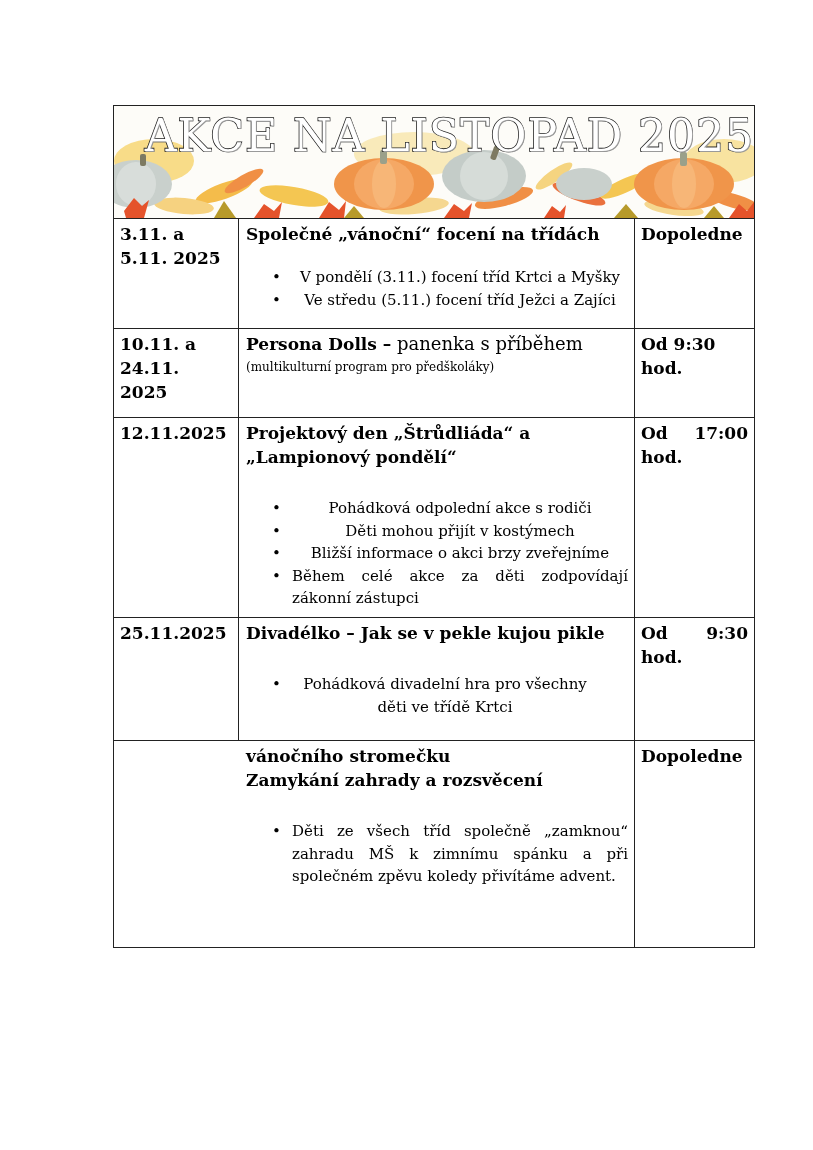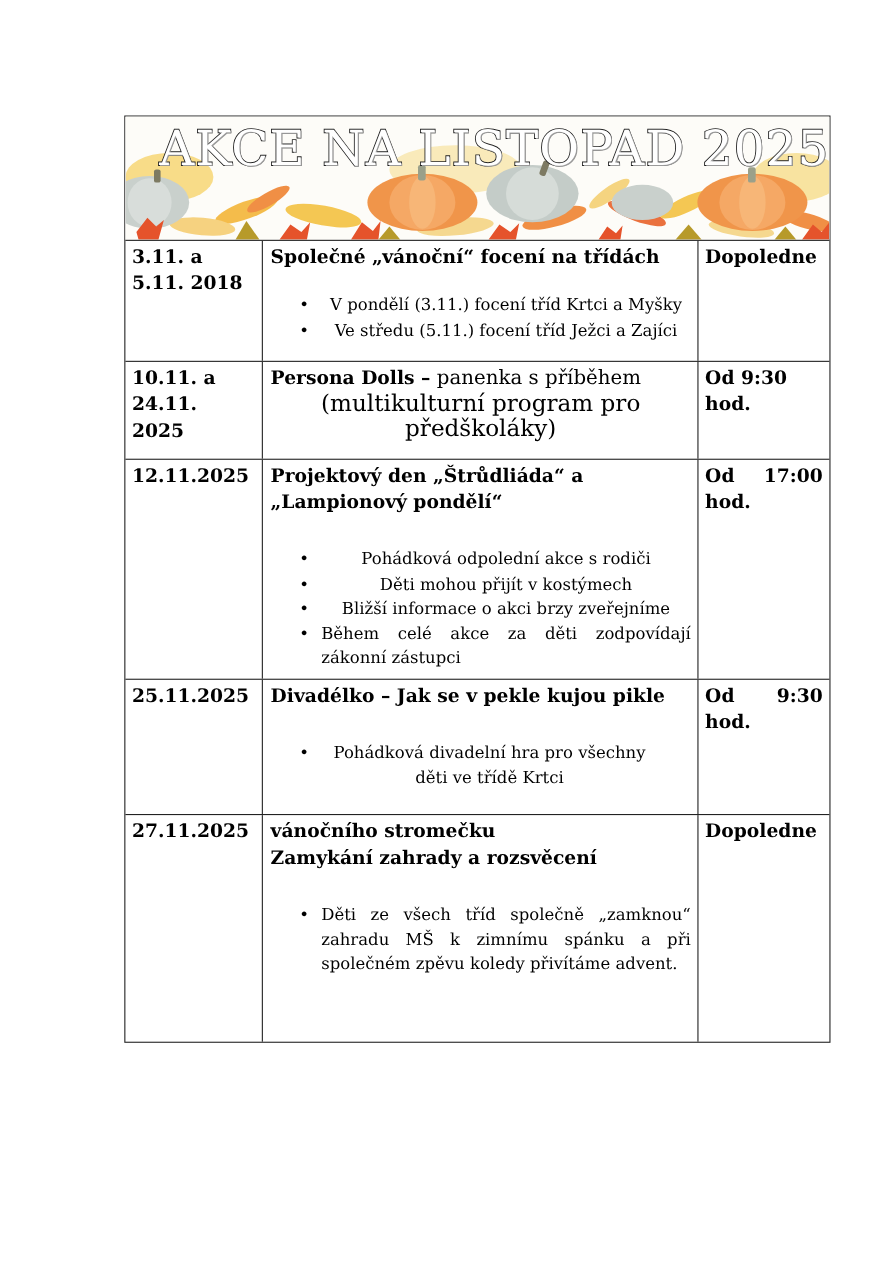--- a/index.html
+++ b/index.html
@@ -22,21 +22,21 @@
   .cell { position: absolute; top: 0; bottom: 0; box-sizing: border-box; padding: 3px 5px 0 6px; }
   .c-date { left: 0; width: 125px; border-right: 1.5px solid #222; }
   .c-desc { left: 125px; width: 396px; border-right: 1.5px solid #222; padding-left: 7px; padding-right: 6px; }
   .c-time { left: 521px; right: 0; padding-left: 6px; padding-right: 6px; }
 
   .date { font-weight: bold; font-size: 17px; line-height: 24px; }
   .time { font-weight: bold; font-size: 17px; line-height: 24px; }
   .time.justify { text-align: justify; text-align-last: justify; }
   .title { font-weight: bold; font-size: 17px; line-height: 24px; }
   .title .normal { font-weight: normal; font-size: 18px; }
-  .sub { font-size: 21px; line-height: 22px; text-align: center; }
+  .sub { font-size: 12px; line-height: 22px; }
 
   ul.bullets { margin: 0; padding: 0; list-style: none; }
   ul.bullets li { position: relative; padding-left: 46px; font-size: 15px; line-height: 22.5px; text-align: center; }
   ul.bullets li::before { content: "\2022"; position: absolute; left: 26px; top: 0; font-size: 15px; }
   ul.bullets li.just { text-align: justify; }
   .gap { height: 20px; }
 </style>
 </head>
 <body>
 
@@ -101,21 +101,21 @@
           <polygon points="500,112 512,98 524,112"></polygon>
           <polygon points="590,112 600,100 610,112"></polygon>
         </g>
       </svg>
       <div class="banner-title">AKCE NA LISTOPAD 2025</div>
     </div>
 
     <div class="row" style="top:112px;height:110px;">
       <div class="cell c-date">
         <div class="date">3.11. a</div>
-        <div class="date">5.11. 2018</div>
+        <div class="date">5.11. 2025</div>
       </div>
       <div class="cell c-desc">
         <div class="title">Společné „vánoční“ focení na třídách</div>
         <div class="gap"></div>
         <ul class="bullets">
           <li>V pondělí (3.11.) focení tříd Krtci a Myšky</li>
           <li>Ve středu (5.11.) focení tříd Ježci a Zajíci</li>
         </ul>
       </div>
       <div class="cell c-time">
@@ -171,23 +171,20 @@
           <li>Pohádková divadelní hra pro všechny děti ve třídě Krtci</li>
         </ul>
       </div>
       <div class="cell c-time">
         <div class="time justify">Od 9:30</div>
         <div class="time">hod.</div>
       </div>
     </div>
 
     <div class="row" style="top:634px;height:207px;">
-      <div class="cell c-date">
-        <div class="date">27.11.2025</div>
-      </div>
       <div class="cell c-desc">
         <div class="title">vánočního stromečku</div>
         <div class="title">Zamykání zahrady a rozsvěcení</div>
         <div class="gap" style="height:28px;"></div>
         <ul class="bullets">
           <li class="just">Děti ze všech tříd společně „zamknou“ zahradu MŠ k zimnímu spánku a při společném zpěvu koledy přivítáme advent.</li>
         </ul>
       </div>
       <div class="cell c-time">
         <div class="time">Dopoledne</div>

